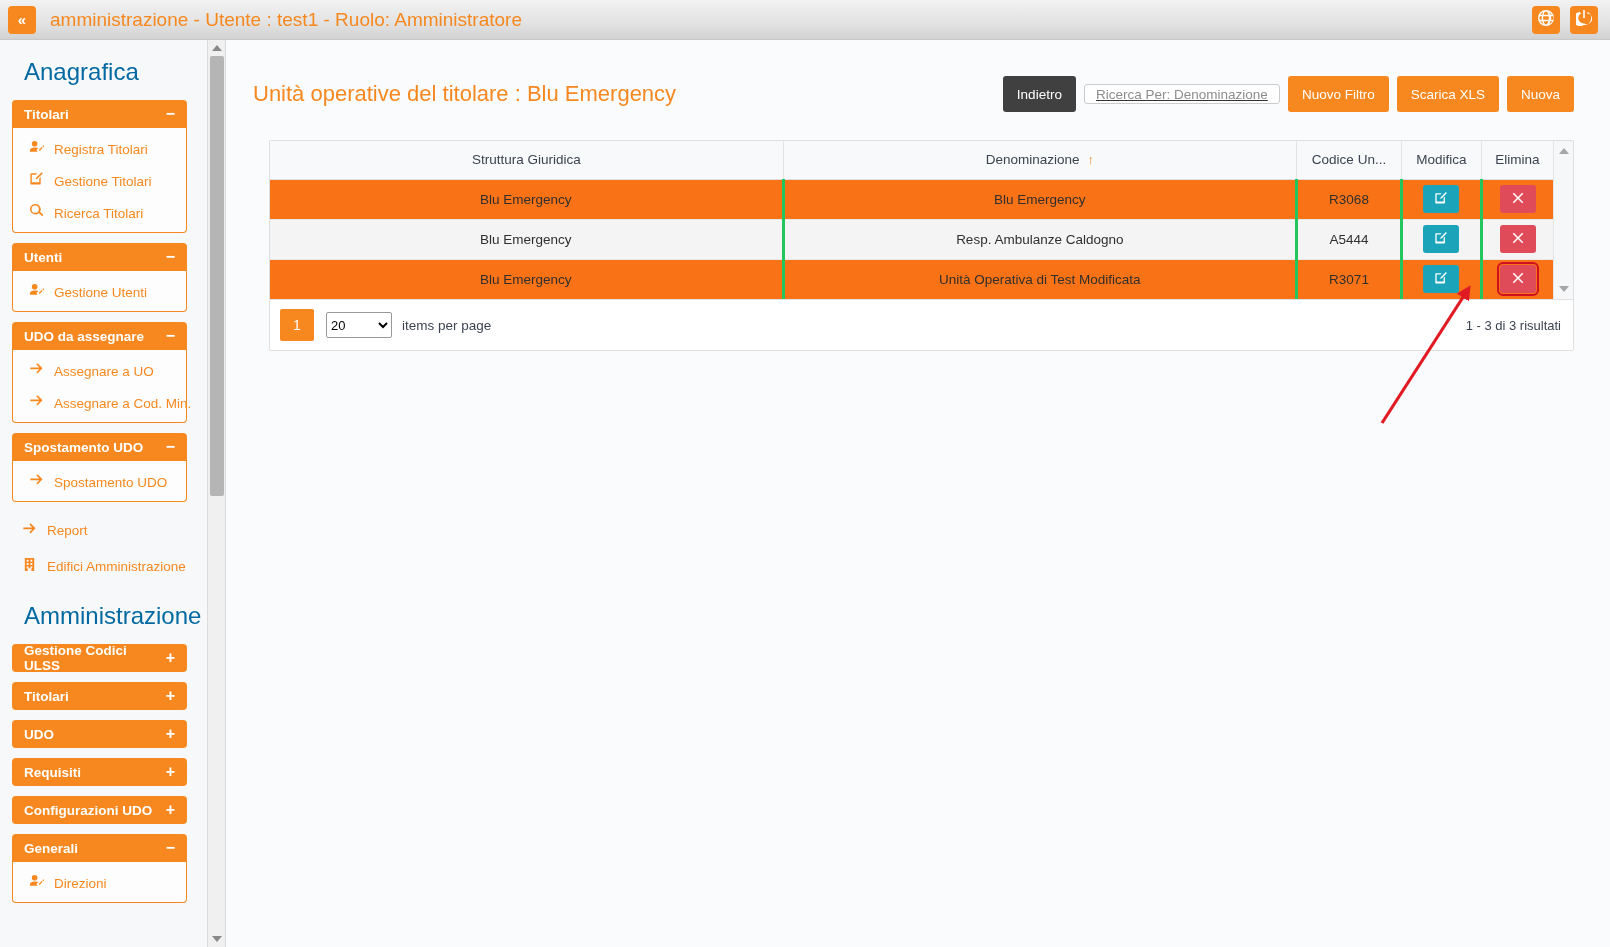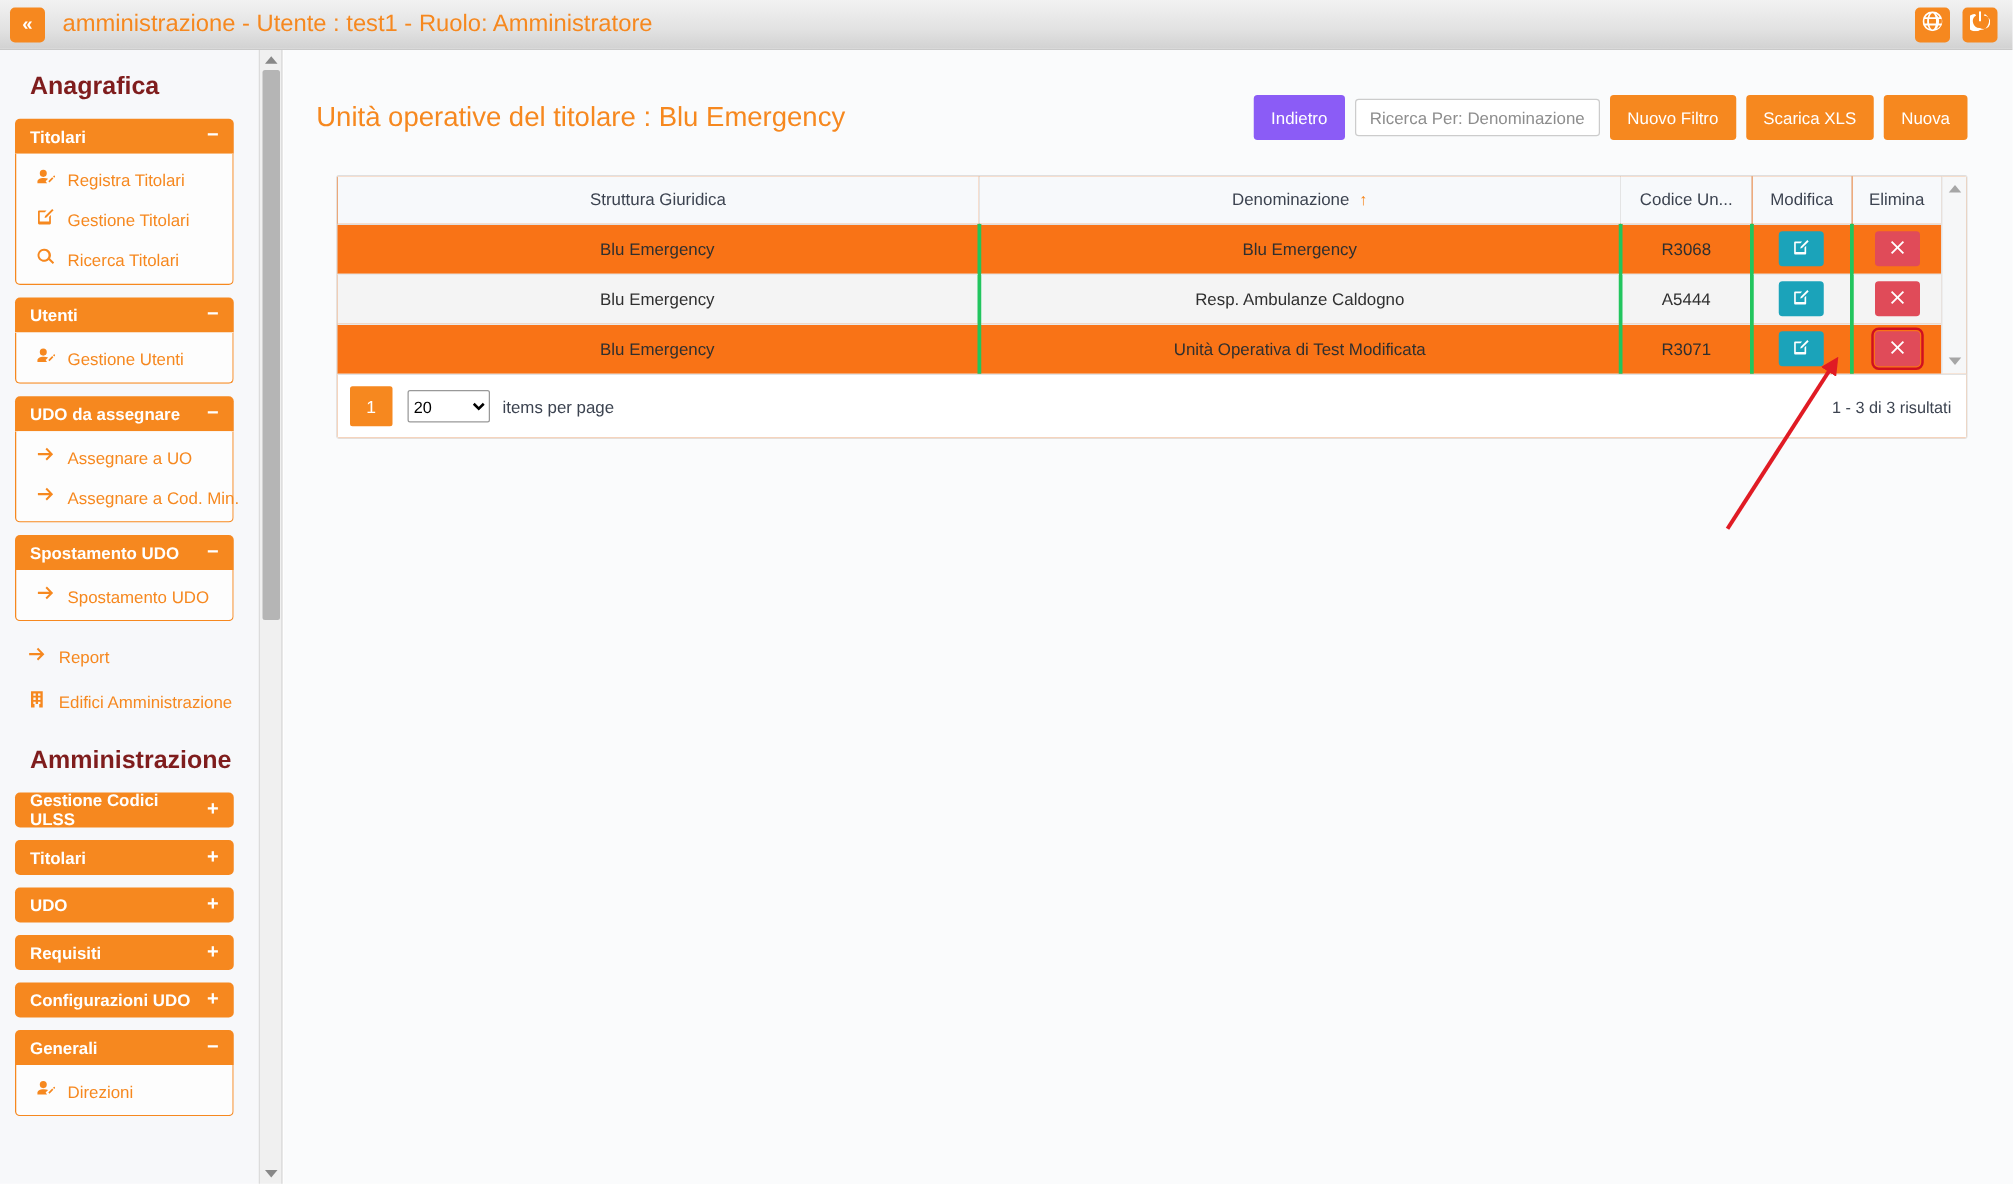--- a/index.html
+++ b/index.html
@@ -42,22 +42,22 @@
 
   
   .sidebar {
     position: absolute; top: 40px; left: 0; width: 208px; height: 907px;
     background: #f7f8fa;
     border-right: 1px solid #dcdcdc;
     overflow: hidden;
   }
   .sidebar-inner { padding: 0 4px; }
   .section-title {
-    font-size: 20px; color: #7f1d1d;
-    padding: 18px 0 14px 20px; font-weight: bold;
+    font-size: 24px; color: #0369a1;
+    padding: 18px 0 14px 20px; font-weight: normal;
   }
   .group { margin: 0 16px 10px 8px; }
   .group-head {
     background: #f6881f; color: #fff; font-weight: bold; font-size: 13.5px;
     height: 28px; border-radius: 4px;
     display: flex; align-items: center; justify-content: space-between;
     padding: 0 12px; cursor: pointer;
   }
   .group-head.open { border-radius: 4px 4px 0 0; }
   .group-sign { font-size: 16px; font-weight: bold; line-height: 1; }
@@ -108,27 +108,28 @@
     display: flex; align-items: center;
     padding: 36px 36px 0 26px;
   }
   .page-title { color: #f6881f; font-size: 22px; white-space: nowrap; }
   .toolbar { margin-left: auto; display: flex; align-items: center; gap: 8px; }
   .btn {
     height: 36px; padding: 0 14px; border: none; border-radius: 3px;
     font-size: 13.5px; color: #fff; cursor: pointer; white-space: nowrap;
     font-family: "Liberation Sans", sans-serif;
   }
-  .btn-dark { background: #8b5cf6; }
+  .btn-dark { background: #404040; }
   .btn-orange { background: #f6881f; }
   .search-input {
-    height: 30px; width: 196px; padding: 0 11px;
+    height: 20px; width: 196px; padding: 0 11px;
     border: 1px solid #ccc; border-radius: 3px; background: #fff;
     font-size: 13.5px; color: #333;
     font-family: "Liberation Sans", sans-serif;
+    text-decoration: underline;
   }
   .search-input::placeholder { color: #8d8d8d; }
 
   
   .table-card {
     margin: 28px 36px 0 42px;
     border: 1px solid #dfdfdf; background: #f97316;
     border-radius: 2px;
   }
   table.grid { width: 100%; border-collapse: collapse; table-layout: fixed; }

